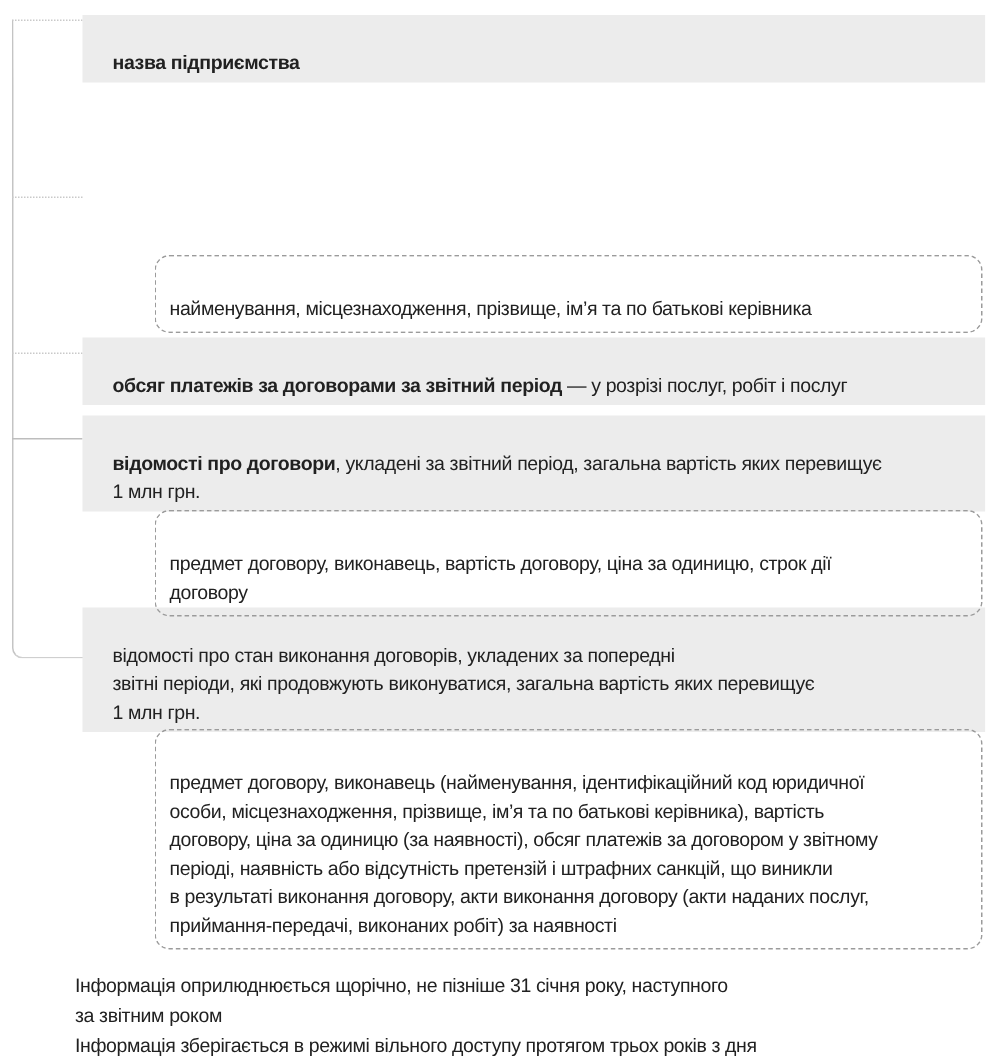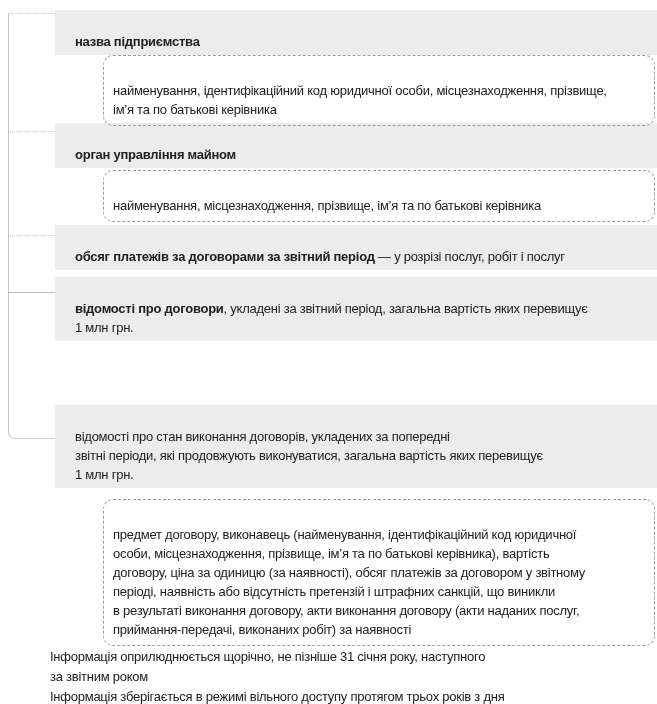--- a/index.html
+++ b/index.html
@@ -62,50 +62,47 @@
   <div class="bracket"></div>
   <div class="conn" style="top:13px"></div>
   <div class="conn" style="top:131px"></div>
   <div class="conn" style="top:235px"></div>
   <div class="conn solid" style="top:292px"></div>
 
   <div class="bar" style="top:10px">
     <span class="b">назва підприємства</span><span></span>
   </div>
 
-  <div class="bar" style="top:123px">
-    <span class="b">орган управління майном</span><span></span>
-  </div>
 
   <div class="bar" style="top:225px">
     <span class="b">обсяг платежів за договорами за звітний період</span><span> — у розрізі послуг, робіт і послуг</span>
   </div>
 
   <div class="bar" style="top:277px">
     <span class="b">відомості про договори</span><span>, укладені за звітний період, загальна вартість яких перевищує
 1 млн грн.</span>
   </div>
 
   <div class="bar" style="top:405px">
     <span class="b"></span><span>відомості про стан виконання договорів, укладених за попередні
 звітні періоди, які продовжують виконуватися, загальна вартість яких перевищує
 1 млн грн.</span>
   </div>
 
-  <div class="detail" style="top:55px">
-    <span>найменування, ідентифікаційний код юридичної особи, місцезнаходження, прізвище,
-ім’я та по батькові керівника</span>
-  </div>
 
   <div class="detail" style="top:170px">
     <span>найменування, місцезнаходження, прізвище, ім’я та по батькові керівника</span>
   </div>
 
+  <div class="detail" style="top:340px">
+    <span>предмет договору, виконавець, вартість договору, ціна за одиницю, строк дії
+договору</span>
+  </div>
 
-  <div class="detail" style="top:499px">
+  <div class="detail" style="top:486px">
     <span>предмет договору, виконавець (найменування, ідентифікаційний код юридичної
 особи, місцезнаходження, прізвище, ім’я та по батькові керівника), вартість
 договору, ціна за одиницю (за наявності), обсяг платежів за договором у звітному
 періоді, наявність або відсутність претензій і штрафних санкцій, що виникли
 в результаті виконання договору, акти виконання договору (акти наданих послуг,
 приймання-передачі, виконаних робіт) за наявності</span>
   </div>
 
   <div class="footnote" style="top:627px">
     <span>Інформація оприлюднюється щорічно, не пізніше 31 січня року, наступного

